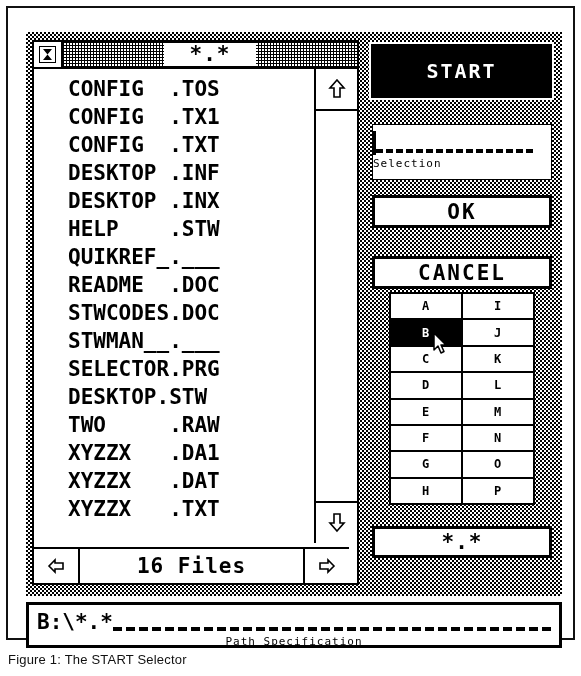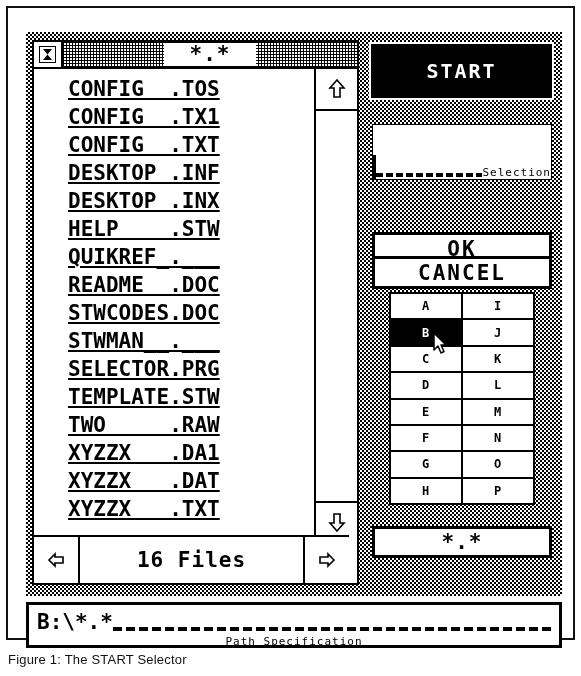--- a/index.html
+++ b/index.html
@@ -101,21 +101,20 @@
   }
   .file-row {
     height: 28px;
     line-height: 28px;
     font-size: 21px;
     font-weight: bold;
     letter-spacing: 0px;
     white-space: pre;
     color: #000;
     padding-left: 34px;
-    text-decoration: underline;
   }
   #scrollbar {
     width: 41px;
     display: flex;
     flex-direction: column;
     background: #fff;
   }
   .sb-arrow {
     height: 42px;
     flex: none;
@@ -127,21 +126,21 @@
   #sb-track { flex: 1; background: #fff; position: relative; }
   #sb-thumb {
     position: absolute; left: 0; top: 0; right: 0; bottom: 0;
     background: #fff;
   }
 
   
   #window-bottom {
     position: absolute;
     left: 0; right: 8px; bottom: 0;
-    height: 48px;
+    height: 36px;
     border-top: 2px solid #000;
     display: flex;
     background: #fff;
   }
   .hz-arrow {
     width: 46px; flex: none;
     display: flex; align-items: center; justify-content: center;
     background: #fff;
   }
   .hz-arrow.left { border-right: 2px solid #000; }
@@ -175,22 +174,22 @@
     letter-spacing: 2px;
     line-height: 24px;
   }
 
   #selection-box {
     position: absolute;
     left: 5px; top: 84px;
     width: 180px; height: 56px;
     background: #fff;
     border: 1px solid #000;
-    display: flex; flex-direction: row;
-    align-items: flex-end; justify-content: flex-start;
+    display: flex; flex-direction: column;
+    align-items: flex-start; justify-content: flex-start;
     padding-top: 4px;
   }
   #selection-field {
     width: 160px; height: 26px;
     position: relative;
     display: flex; align-items: flex-end;
   }
   #sel-caret {
     width: 3px; height: 24px; background: #000;
     flex: none;
@@ -211,21 +210,21 @@
     position: absolute;
     left: 5px;
     width: 180px; height: 33px;
     background: #fff;
     border: 3px solid #000;
     display: flex; align-items: center; justify-content: center;
     font-size: 21px; font-weight: bold;
     letter-spacing: 2px;
     color: #000;
   }
-  #ok-button { top: 155px; margin-top: 37px; }
+  #ok-button { top: 155px; }
   #cancel-button { top: 216px; }
 
   
   #drive-grid {
     position: absolute;
     left: 22px; top: 252px;
     width: 146px; height: 213px;
     border: 2px solid #000;
     background: #000;
     display: grid;
@@ -333,21 +332,21 @@
           <div class="file-row">CONFIG  .TX1</div>
           <div class="file-row">CONFIG  .TXT</div>
           <div class="file-row">DESKTOP .INF</div>
           <div class="file-row">DESKTOP .INX</div>
           <div class="file-row">HELP    .STW</div>
           <div class="file-row">QUIKREF_.___</div>
           <div class="file-row">README  .DOC</div>
           <div class="file-row">STWCODES.DOC</div>
           <div class="file-row">STWMAN__.___</div>
           <div class="file-row">SELECTOR.PRG</div>
-          <div class="file-row">TEMPLATE.STW</div>
+          <div class="file-row">DESKTOP.STW</div>
           <div class="file-row">TWO     .RAW</div>
           <div class="file-row">XYZZX   .DA1</div>
           <div class="file-row">XYZZX   .DAT</div>
           <div class="file-row">XYZZX   .TXT</div>
         </div>
 
         <div id="scrollbar">
           <div class="sb-arrow">
             <svg width="18" height="20" viewBox="0 0 18 20" aria-hidden="true">
               <path d="M9 1 L16 9 H12 V18 H6 V9 H2 Z" fill="#fff" stroke="#000" stroke-width="1.6"></path>

